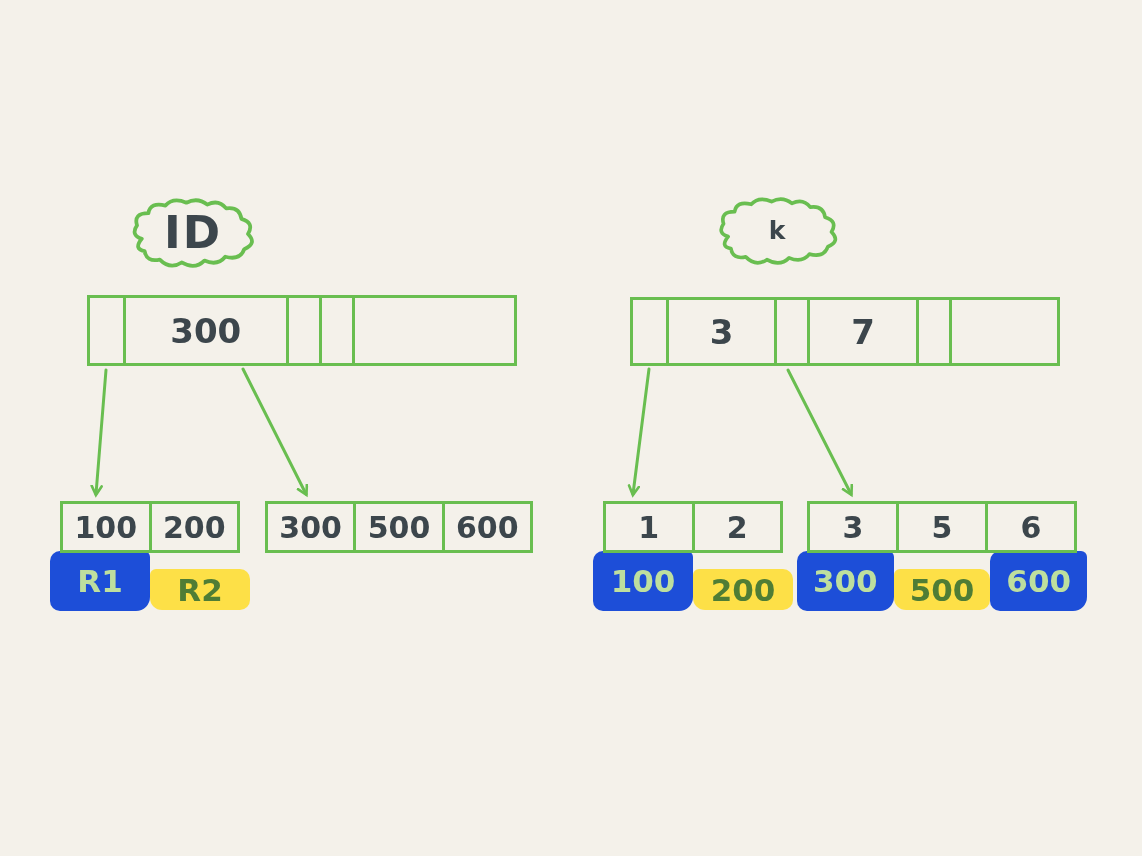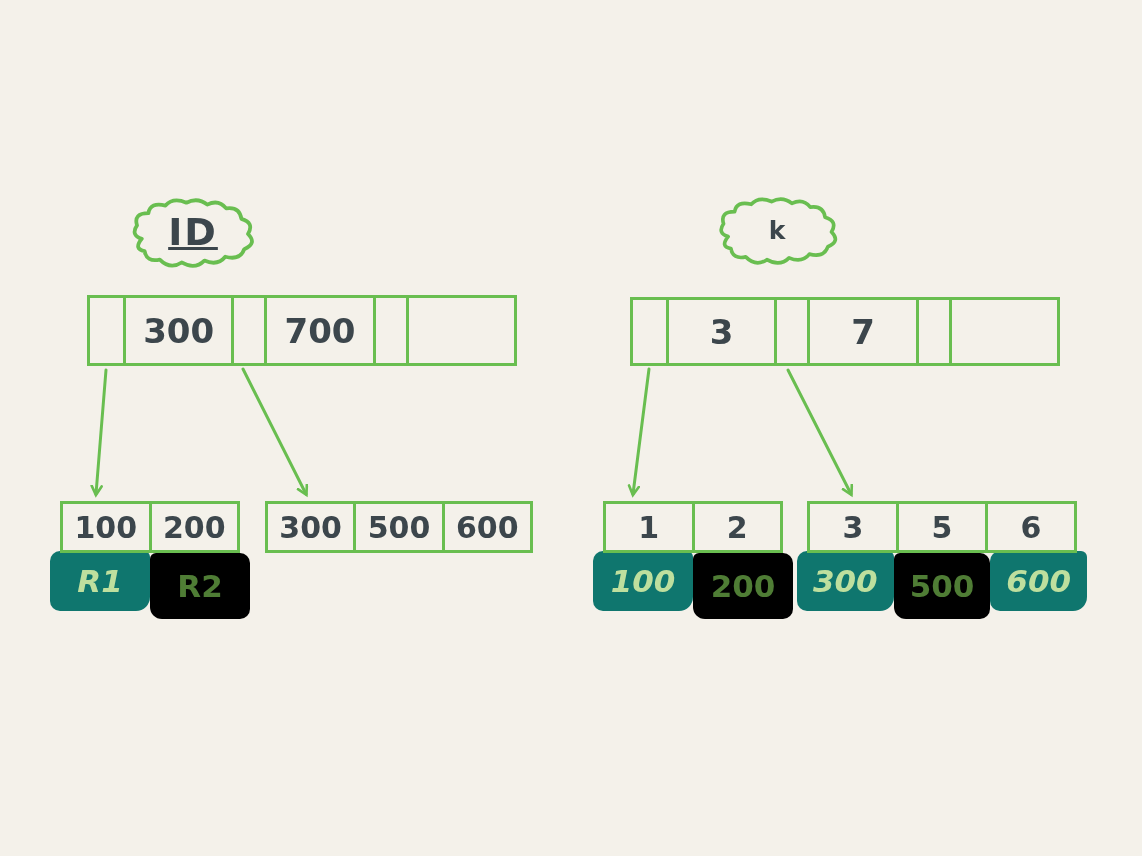--- a/index.html
+++ b/index.html
@@ -24,21 +24,21 @@
     display: flex; align-items: center; justify-content: center;
   }
   .cloud svg { position: absolute; left: 0; top: 0; width: 100%; height: 100%; }
   .cloud-label {
     position: relative;
     color: #3c464c;
     font-weight: bold;
     letter-spacing: 2px;
     transform: translateY(-2px);
   }
-  .cloud-label.big { font-size: 38px; text-decoration: underline; }
+  .cloud-label.big { font-size: 45px; }
   .cloud-label.small { font-size: 25px; }
   
   .root-node {
     position: absolute;
     display: flex;
     border: 3px solid #69be50;
     box-sizing: border-box;
     background: #f4f1ea;
   }
   .root-node .cell {
@@ -79,32 +79,31 @@
     z-index: 1;
   }
   .records-row .rcell {
     flex: 1;
     display: flex; align-items: center; justify-content: center;
     font-size: 31px;
     font-weight: bold;
     box-sizing: border-box;
   }
   .rcell.dark {
-    background: #0f766e;
+    background: #1d4ed8;
     color: #bedf9e;
     border-radius: 10px 6px 14px 10px;
     z-index: 2;
-    font-style: italic;
   }
   .rcell.light {
-    background: #000000;
+    background: #fde047;
     color: #4f7d35;
     border-radius: 6px 10px 10px 12px;
-    margin-top: 2px;
-    height: 66px;
+    margin-top: 18px;
+    height: 41px;
     z-index: 1;
   }
 </style>
 </head>
 <body>
 
 <div class="canvas">
 
   <svg class="arrows-layer" viewBox="0 0 1142 856" xmlns="http://www.w3.org/2000/svg">
     <defs>
@@ -126,21 +125,20 @@
       <svg viewBox="0 0 140 78">
         <path d="M 16 44 Q 4 40 11 30 Q 7 17 23 17 Q 25 5 41 9 Q 49 0 63 6 Q 75 0 85 8 Q 97 2 105 12 Q 119 10 121 23 Q 135 27 128 39 Q 138 49 124 55 Q 120 67 104 63 Q 96 73 82 67 Q 72 77 58 69 Q 46 77 35 66 Q 21 69 19 57 Q 7 55 16 44 Z" fill="none" stroke="#69be50" stroke-width="4" stroke-linejoin="round" stroke-linecap="round"></path>
       </svg>
       <span class="cloud-label big">ID</span>
     </div>
 
     <div class="root-node" style="left:87px; top:295px; width:430px; height:71px;">
       <div class="cell narrow"></div>
       <div class="cell wide">300</div>
       <div class="cell narrow"></div>
-      <div class="cell wide">700</div>
       <div class="cell narrow"></div>
       <div class="cell wide"></div>
     </div>
 
     <div class="leaf-node" style="left:60px; top:501px; width:180px;">
       <div class="keys-row">
         <div class="kcell">100</div>
         <div class="kcell">200</div>
       </div>
       <div class="records-row">

